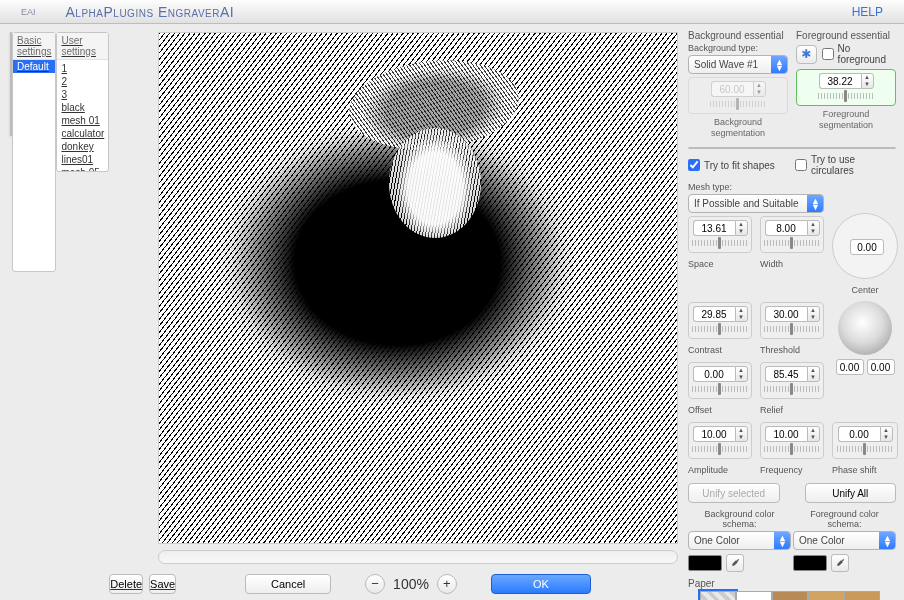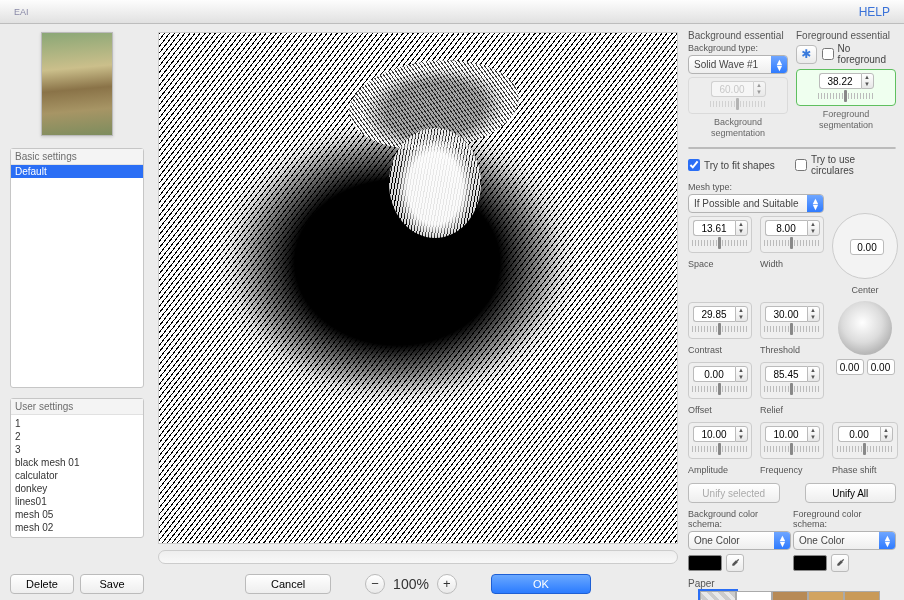--- a/index.html
+++ b/index.html
@@ -1,25 +1,25 @@
 <!DOCTYPE html>
 <html><head>
 <meta charset="utf-8">
 <style>
 * { box-sizing: border-box; margin: 0; padding: 0; font-family: -apple-system, "Lucida Grande", Arial, sans-serif; }
 body { background: #ececec; width: 904px; height: 600px; overflow: hidden; font-size: 11px; color: #333; }
 
-.titlebar { height: 24px; background: linear-gradient(#fdfdfd,#e1e1e1); border-bottom: 1px solid #bdbdbd; display: flex; align-items: center; padding: 0 14px; }
+.titlebar { height: 24px; background: linear-gradient(#fdfdfd,#e1e1e1); border-bottom: 1px solid #bdbdbd; display: flex; align-items: center; padding: 0 21px; }
 .titlebar .logo { font-size: 9px; color: #8a8aa8; margin-right: 30px;}
 .titlebar .appname { color: #5b6fa8; font-size: 14px; font-variant: small-caps; letter-spacing: 0.5px;}
 .titlebar .help { margin-left: auto; color: #3a72d8; font-size: 12px; cursor: pointer;}
 
 .main { display: flex; height: 576px; }
 
-.leftcol { width: 150px; padding: 8px 6px 6px 10px; display: flex; flex-direction: column; }
+.leftcol { width: 150px; padding: 8px 6px 6px 10px; display: flex; flex-direction: row; text-decoration: underline; }
 .thumb { width: 72px; height: 104px; margin: 0 auto 12px; border: 1px solid #bbb; box-shadow: 0 1px 3px rgba(0,0,0,.15); background: linear-gradient(175deg, #8aa776 0%, #cbbf8b 35%, #8a7348 55%, #a79565 75%, #7d8d5e 100%); }
 
 .panel { background: #fff; border: 1px solid #c6c6c6; border-radius: 3px; display:flex; flex-direction:column; }
 .panel-head { font-size: 10px; color: #6d6d6d; padding: 2px 4px; background: #f4f4f4; border-bottom:1px solid #e1e1e1;}
 .basic { height: 240px; margin-bottom: 10px;}
 .basic .list { flex:1; overflow:auto;}
 .basic .item { padding: 1px 4px; font-size: 10px;}
 .basic .item.sel { background: #2a6ef5; color:#fff;}
 
 .user { height: 140px; margin-bottom: 4px;}
@@ -93,21 +93,21 @@
 .circle{ width:66px;height:66px;border:1px solid #ccc;border-radius:50%;background:#f3f3f3; margin:0 auto; position:relative;}
 .circle .numinput{position:absolute; left:17px; top:25px; width:34px; border-radius:3px; border:1px solid #bbb;}
 .ball{ width:54px;height:54px;border-radius:50%; margin:2px auto 0; background: radial-gradient(circle at 45% 40%, #fff 0%, #dcdcdc 45%, #b9b9b9 70%, #a6a6a6 100%);}
 .minipair{display:flex; gap:3px;justify-content:center;}
 .minipair .numinput{width:28px;border-radius:3px;border:1px solid #bbb;}
 
 .unifyrow{display:flex; gap:25px; margin:8px 0 4px;}
 .unifyrow .macbtn{flex:1; font-size:10px;}
 .unifyrow .macbtn.dis{color:#aaa;}
 
-.schemarow{display:flex; gap:2px;}
+.schemarow{display:flex; gap:2px;text-align:center;}
 .schemarow .col{flex:1;}
 .swatchrow{display:flex; align-items:center; gap:4px; margin-top:4px;}
 .swatch{width:34px;height:16px;background:#000;border:1px solid #888;border-radius:2px;}
 .eyedrop{width:18px;height:18px;border:1px solid #bbb;border-radius:3px;background:linear-gradient(#fff,#eaeaea);display:flex;align-items:center;justify-content:center;}
 
 .paper{margin-top:6px;}
 .paper .lbl{font-size:10px;color:#555;}
 .paperstrip{display:flex;align-items:center;gap:0;margin-top:2px;}
 .paperstrip .arrow{width:12px;height:42px;display:flex;align-items:center;justify-content:center;font-size:14px;color:#333;cursor:pointer;}
 .papercell{width:36px;height:42px;border:1px solid #aaa;display:flex;flex-direction:column;align-items:center;justify-content:flex-end;font-size:6px;color:#555;}
@@ -116,20 +116,21 @@
 .white{background:#fff;}
 .kraft{background:#b78a56;}
 .kraft2{background:#d2a461;}
 .kraft3{background:#c99a58;}
 </style>
 </head>
 <body>
 
 <div class="titlebar">
   <span class="logo">EAI</span>
+  <span class="appname">AlphaPlugins EngraverAI</span>
   <span class="help">HELP</span>
 </div>
 
 <div class="main">
 
   <div class="leftcol">
     <div class="thumb"></div>
 
     <div class="panel basic">
       <div class="panel-head">Basic settings</div>

